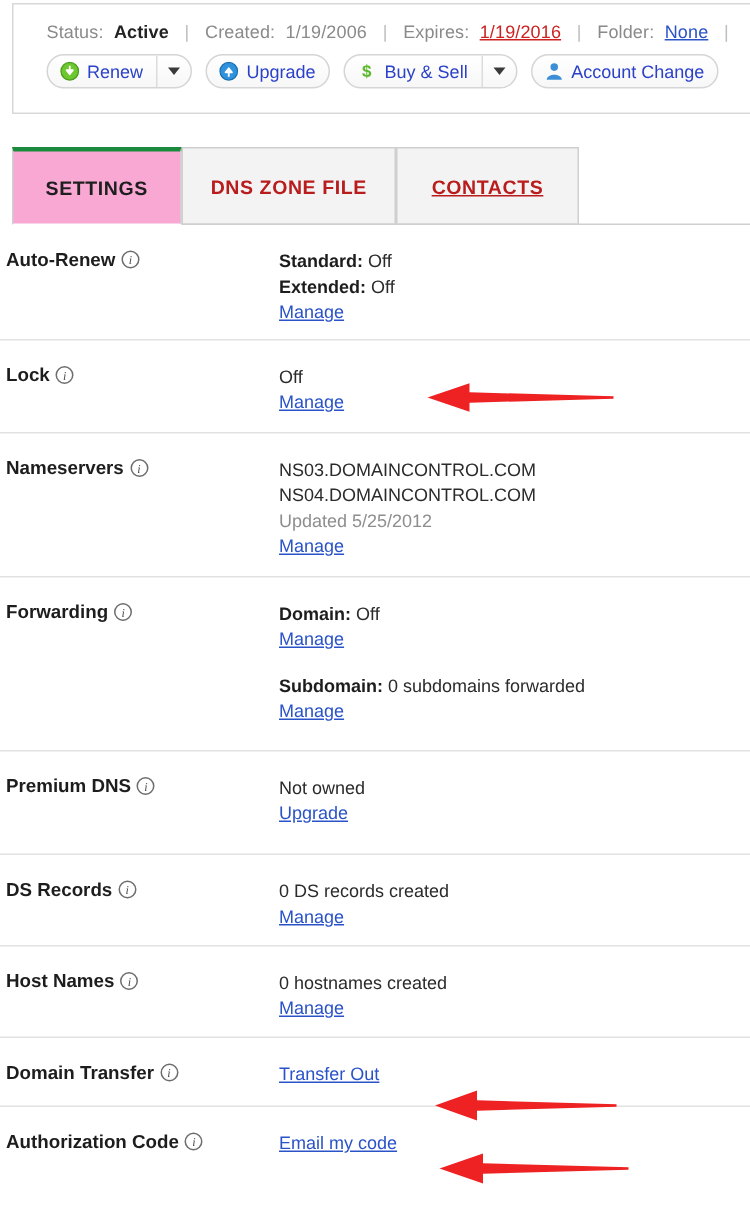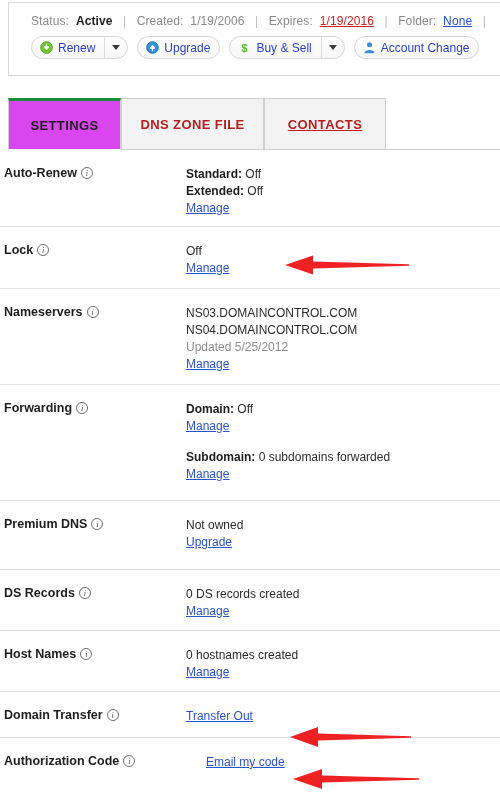--- a/index.html
+++ b/index.html
@@ -103,21 +103,21 @@
     letter-spacing:0.4px;
     color:#1e1e1e;
   }
   .tab.inactive{
     background:#f3f3f3;
     border:1px solid #cfcfcf;
     border-bottom:1px solid #cfcfcf;
     color:#b91c1c;
   }
   .tab.active{
-    background:#d946ef;
+    background:#f9a8d4;
     border:1px solid #cfcfcf;
     border-top:3px solid #1a8a3c;
     border-bottom:1px solid #ffffff;
     z-index:3;
   }
   .tab0{left:0;width:113px;}
   .tab1{left:113px;width:143px;}
   .tab2{left:256px;width:122px;text-decoration:underline;}
 
   
@@ -375,21 +375,21 @@
   <div class="row" style="height:46px;">
     <div class="row-label">
       <span>Domain Transfer</span>
       <span class="info-icon">i</span>
     </div>
     <div class="row-value">
       <a class="lnk">Transfer Out</a>
     </div>
   </div>
 
-  <div class="row" style="height:46px;padding-left:20px;">
+  <div class="row" style="height:46px;">
     <div class="row-label">
       <span>Authorization Code</span>
       <span class="info-icon">i</span>
     </div>
     <div class="row-value">
       <a class="lnk">Email my code</a>
     </div>
   </div>
 
 </div>

